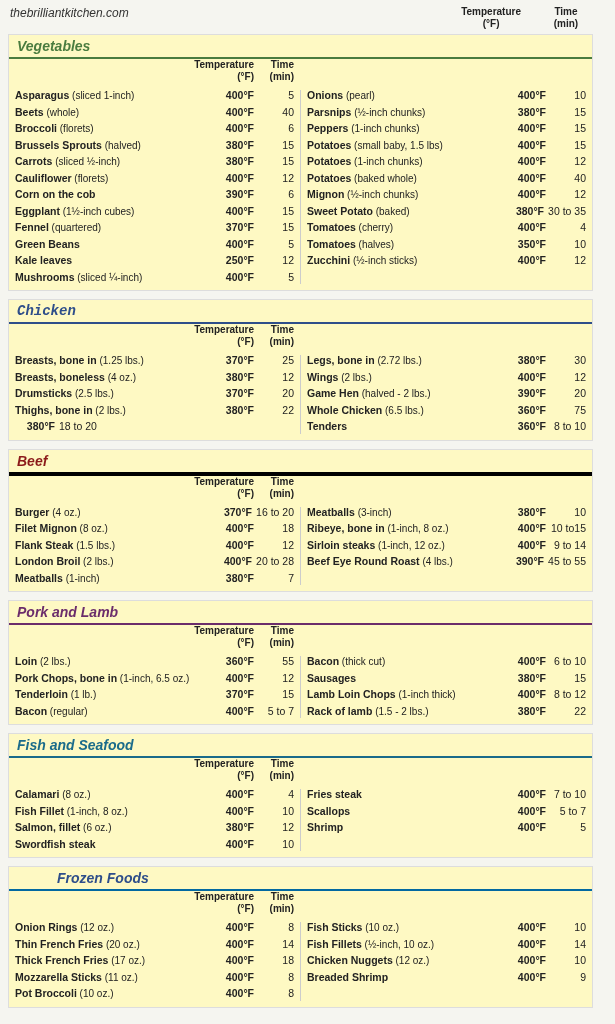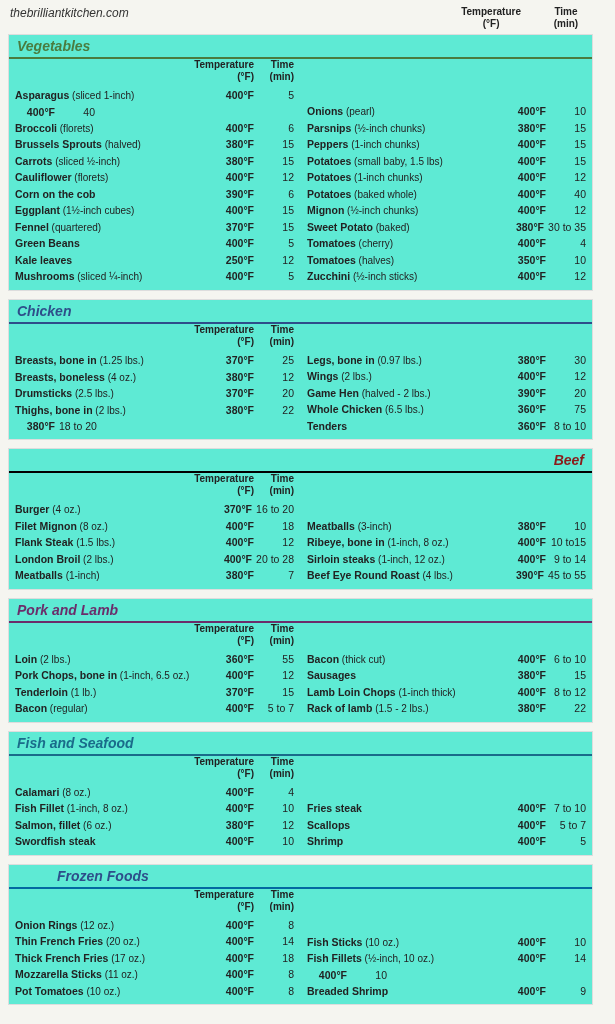--- a/index.html
+++ b/index.html
@@ -34,40 +34,39 @@
     .col-header {
       text-align: center;
       font-size: 10px;
       font-weight: bold;
       color: #222;
       line-height: 1.2;
       min-width: 50px;
     }
     .section {
       margin-bottom: 8px;
-      background: #5eead4;
+      background: #fef9c3;
       border: 1px solid #ddd;
     }
     .section-header {
       padding: 3px 8px;
       font-size: 14px;
       font-weight: bold;
       font-style: italic;
     }
     .section-header.vegetables { color: #4a7c3f; border-bottom: 2px solid #4a7c3f; }
-    .section-header.chicken { color: #2e4e8a; border-bottom: 2px solid #2e4e8a; }
-    .section-header.beef { color: #8b1a1a; border-bottom: 2px solid #000000; text-align: right; }
+    .section-header.chicken { color: #2e4e8a; border-bottom: 2px solid #2e4e8a; font-family: Liberation Mono, monospace; }
+    .section-header.beef { color: #8b1a1a; border-bottom: 4px solid #000000; }
     .section-header.pork { color: #6b2d6b; border-bottom: 2px solid #6b2d6b; }
     .section-header.fish { color: #1a6b8a; border-bottom: 2px solid #1a6b8a; }
     .section-header.frozen { color: #2e4e8a; border-bottom: 2px solid #0369a1; padding-left: 48px; }
 
     .section-body {
       display: flex;
       padding: 4px 0 4px 0;
-      align-items: flex-end;
     }
     .col-half {
       flex: 1;
       padding: 0 6px;
     }
     .col-divider {
       width: 1px;
       background: #ccc;
       margin: 2px 0;
     }
@@ -129,20 +128,21 @@
           <div style="flex: 1 1 0%; display: flex; justify-content: flex-end;"></div>
         </div>
         <div class="section-body">
           <div class="col-half">
             <div class="food-row">
               <span class="food-name"><span class="item-name">Asparagus</span><span class="item-detail"> (sliced 1-inch)</span></span>
               <span class="food-temp">400°F</span>
               <span class="food-time">5</span>
             </div>
             <div class="food-row">
+              <span class="food-name"><span class="item-name">Beets</span><span class="item-detail"> (whole)</span></span>
               <span class="food-temp">400°F</span>
               <span class="food-time">40</span>
             </div>
             <div class="food-row">
               <span class="food-name"><span class="item-name">Broccoli</span><span class="item-detail"> (florets)</span></span>
               <span class="food-temp">400°F</span>
               <span class="food-time">6</span>
             </div>
             <div class="food-row">
               <span class="food-name"><span class="item-name">Brussels Sprouts</span><span class="item-detail"> (halved)</span></span>
@@ -283,21 +283,21 @@
               <span class="food-time">22</span>
             </div>
             <div class="food-row">
               <span class="food-temp">380°F</span>
               <span class="food-time">18 to 20</span>
             </div>
           </div>
           <div class="col-divider"></div>
           <div class="col-half">
             <div class="food-row">
-              <span class="food-name"><span class="item-name">Legs, bone in</span><span class="item-detail"> (0.97 lbs.)</span></span>
+              <span class="food-name"><span class="item-name">Legs, bone in</span><span class="item-detail"> (2.72 lbs.)</span></span>
               <span class="food-temp">380°F</span>
               <span class="food-time">30</span>
             </div>
             <div class="food-row">
               <span class="food-name"><span class="item-name">Wings</span><span class="item-detail"> (2 lbs.)</span></span>
               <span class="food-temp">400°F</span>
               <span class="food-time">12</span>
             </div>
             <div class="food-row">
               <span class="food-name"><span class="item-name">Game Hen</span><span class="item-detail"> (halved - 2 lbs.)</span></span>
@@ -517,38 +517,39 @@
               <span class="food-name"><span class="item-name">Thick French Fries</span><span class="item-detail"> (17 oz.)</span></span>
               <span class="food-temp">400°F</span>
               <span class="food-time">18</span>
             </div>
             <div class="food-row">
               <span class="food-name"><span class="item-name">Mozzarella Sticks</span><span class="item-detail"> (11 oz.)</span></span>
               <span class="food-temp">400°F</span>
               <span class="food-time">8</span>
             </div>
             <div class="food-row">
-              <span class="food-name"><span class="item-name">Pot Tomatoes</span><span class="item-detail"> (10 oz.)</span></span>
+              <span class="food-name"><span class="item-name">Pot Broccoli</span><span class="item-detail"> (10 oz.)</span></span>
               <span class="food-temp">400°F</span>
               <span class="food-time">8</span>
             </div>
           </div>
           <div class="col-divider"></div>
           <div class="col-half">
             <div class="food-row">
               <span class="food-name"><span class="item-name">Fish Sticks</span><span class="item-detail"> (10 oz.)</span></span>
               <span class="food-temp">400°F</span>
               <span class="food-time">10</span>
             </div>
             <div class="food-row">
               <span class="food-name"><span class="item-name">Fish Fillets</span><span class="item-detail"> (½-inch, 10 oz.)</span></span>
               <span class="food-temp">400°F</span>
               <span class="food-time">14</span>
             </div>
             <div class="food-row">
+              <span class="food-name"><span class="item-name">Chicken Nuggets</span><span class="item-detail"> (12 oz.)</span></span>
               <span class="food-temp">400°F</span>
               <span class="food-time">10</span>
             </div>
             <div class="food-row">
               <span class="food-name"><span class="item-name">Breaded Shrimp</span><span class="item-detail"></span></span>
               <span class="food-temp">400°F</span>
               <span class="food-time">9</span>
             </div>
           </div>
         </div>

